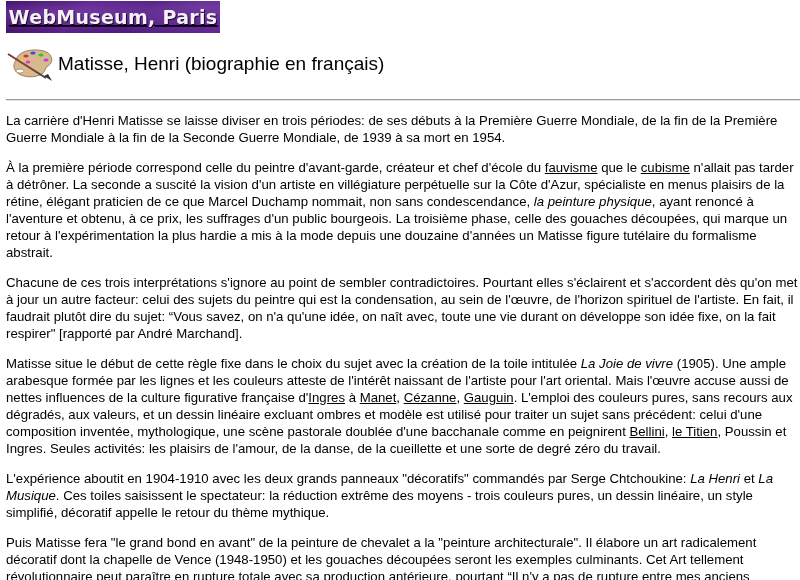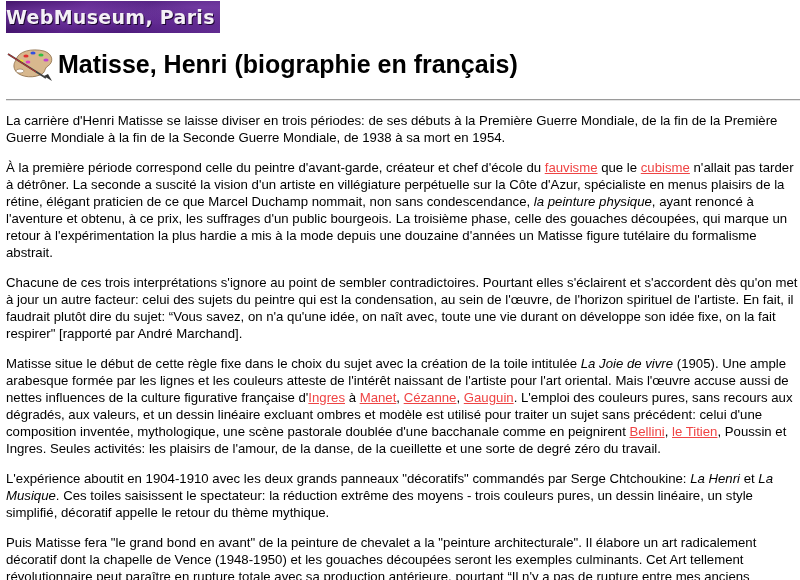--- a/index.html
+++ b/index.html
@@ -23,20 +23,22 @@
       width: 214px;
       height: 32px;
       background:
         radial-gradient(ellipse at 20% 40%, rgba(140,80,190,0.55), rgba(0,0,0,0) 60%),
         radial-gradient(ellipse at 70% 70%, rgba(110,50,160,0.6), rgba(0,0,0,0) 55%),
         radial-gradient(ellipse at 90% 20%, rgba(150,90,200,0.45), rgba(0,0,0,0) 50%),
         linear-gradient(135deg, #3c0f63 0%, #5a2288 35%, #431470 60%, #5f2a8e 100%);
       box-sizing: border-box;
       display: flex;
       align-items: center;
+      justify-content: center;
+      text-decoration: underline;
     }
     .banner-text {
       font-family: "DejaVu Sans", sans-serif;
       font-weight: bold;
       font-size: 19px;
       color: #f4f0f6;
       letter-spacing: 0.3px;
       text-shadow: 1px 1px 0 #1c0430;
     }
     .title-row {
@@ -46,22 +48,22 @@
       display: flex;
       align-items: center;
     }
     .palette-icon {
       width: 48px;
       height: 36px;
       margin-right: 4px;
     }
     .page-title {
       font-family: "Liberation Sans", sans-serif;
-      font-weight: bold;
-      font-size: 25px;
+      font-weight: normal;
+      font-size: 19px;
       line-height: 30px;
       margin: 0;
       color: #000;
     }
     .rule {
       position: absolute;
       left: 6px;
       right: 0;
       top: 99px;
       height: 0;
@@ -75,21 +77,21 @@
       left: 6px;
       top: 112px;
       width: 792px;
     }
     .content p {
       margin: 0 0 13px 0;
       font-size: 13.2px;
       line-height: 17px;
     }
     a {
-      color: #ef4444;
+      color: #000000;
       text-decoration: underline;
     }
     em { }
   </style>
 </head>
 <body>
 
 <div class="banner">
   <span class="banner-text">WebMuseum, Paris</span>
 </div>
@@ -108,21 +110,21 @@
     <line x1="2" y1="8" x2="30" y2="26" stroke="#c03030" stroke-width="1"></line>
     <path d="M38 30 L46 35 L42 28 Z" fill="#333"></path>
   </svg>
   <h1 class="page-title">Matisse, Henri (biographie en français)</h1>
 </div>
 
 <hr class="rule">
 
 <div class="content">
   <p>
-    <span>La carrière d'Henri Matisse se laisse diviser en trois périodes: de ses débuts à la Première Guerre Mondiale, de la fin de la Première Guerre Mondiale à la fin de la Seconde Guerre Mondiale, de 1938 à sa mort en 1954.</span>
+    <span>La carrière d'Henri Matisse se laisse diviser en trois périodes: de ses débuts à la Première Guerre Mondiale, de la fin de la Première Guerre Mondiale à la fin de la Seconde Guerre Mondiale, de 1939 à sa mort en 1954.</span>
   </p>
 
   <p>
     <span>À la première période correspond celle du peintre d'avant-garde, créateur et chef d'école du </span><a href="#">fauvisme</a><span> que le </span><a href="#">cubisme</a><span> n'allait pas tarder à détrôner. La seconde a suscité la vision d'un artiste en villégiature perpétuelle sur la Côte d'Azur, spécialiste en menus plaisirs de la rétine, élégant praticien de ce que Marcel Duchamp nommait, non sans condescendance, </span><em>la peinture physique</em><span>, ayant renoncé à l'aventure et obtenu, à ce prix, les suffrages d'un public bourgeois. La troisième phase, celle des gouaches découpées, qui marque un retour à l'expérimentation la plus hardie a mis à la mode depuis une douzaine d'années un Matisse figure tutélaire du formalisme abstrait.</span>
   </p>
 
   <p>
     <span>Chacune de ces trois interprétations s'ignore au point de sembler contradictoires. Pourtant elles s'éclairent et s'accordent dès qu'on met à jour un autre facteur: celui des sujets du peintre qui est la condensation, au sein de l'œuvre, de l'horizon spirituel de l'artiste. En fait, il faudrait plutôt dire du sujet: “Vous savez, on n'a qu'une idée, on naît avec, toute une vie durant on développe son idée fixe, on la fait respirer" [rapporté par André Marchand].</span>
   </p>
 

